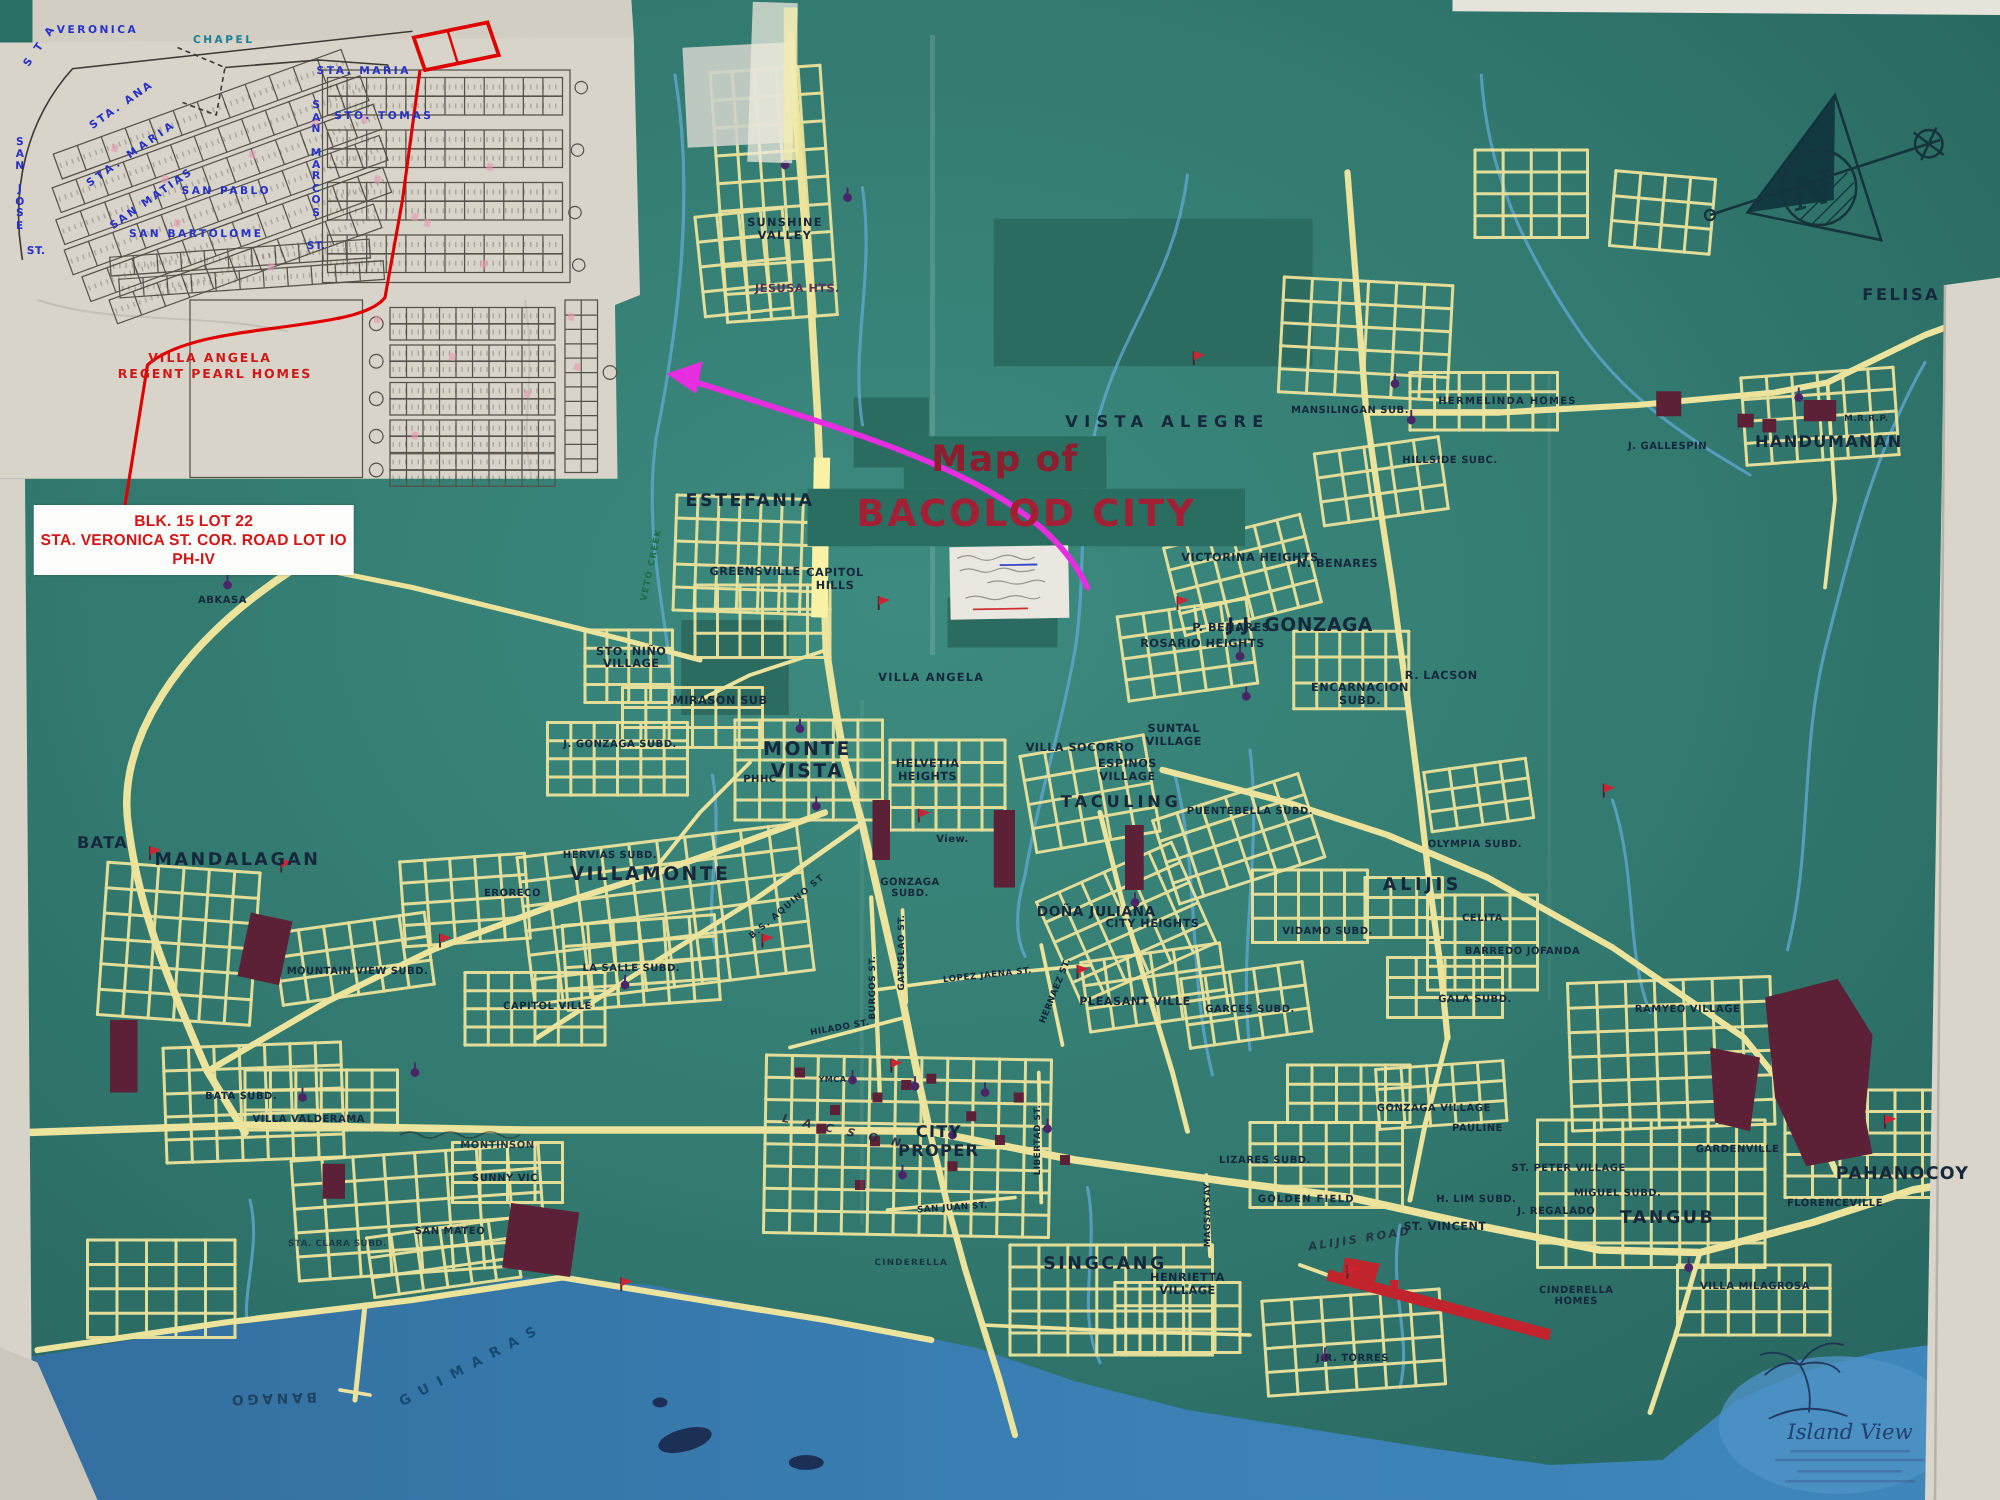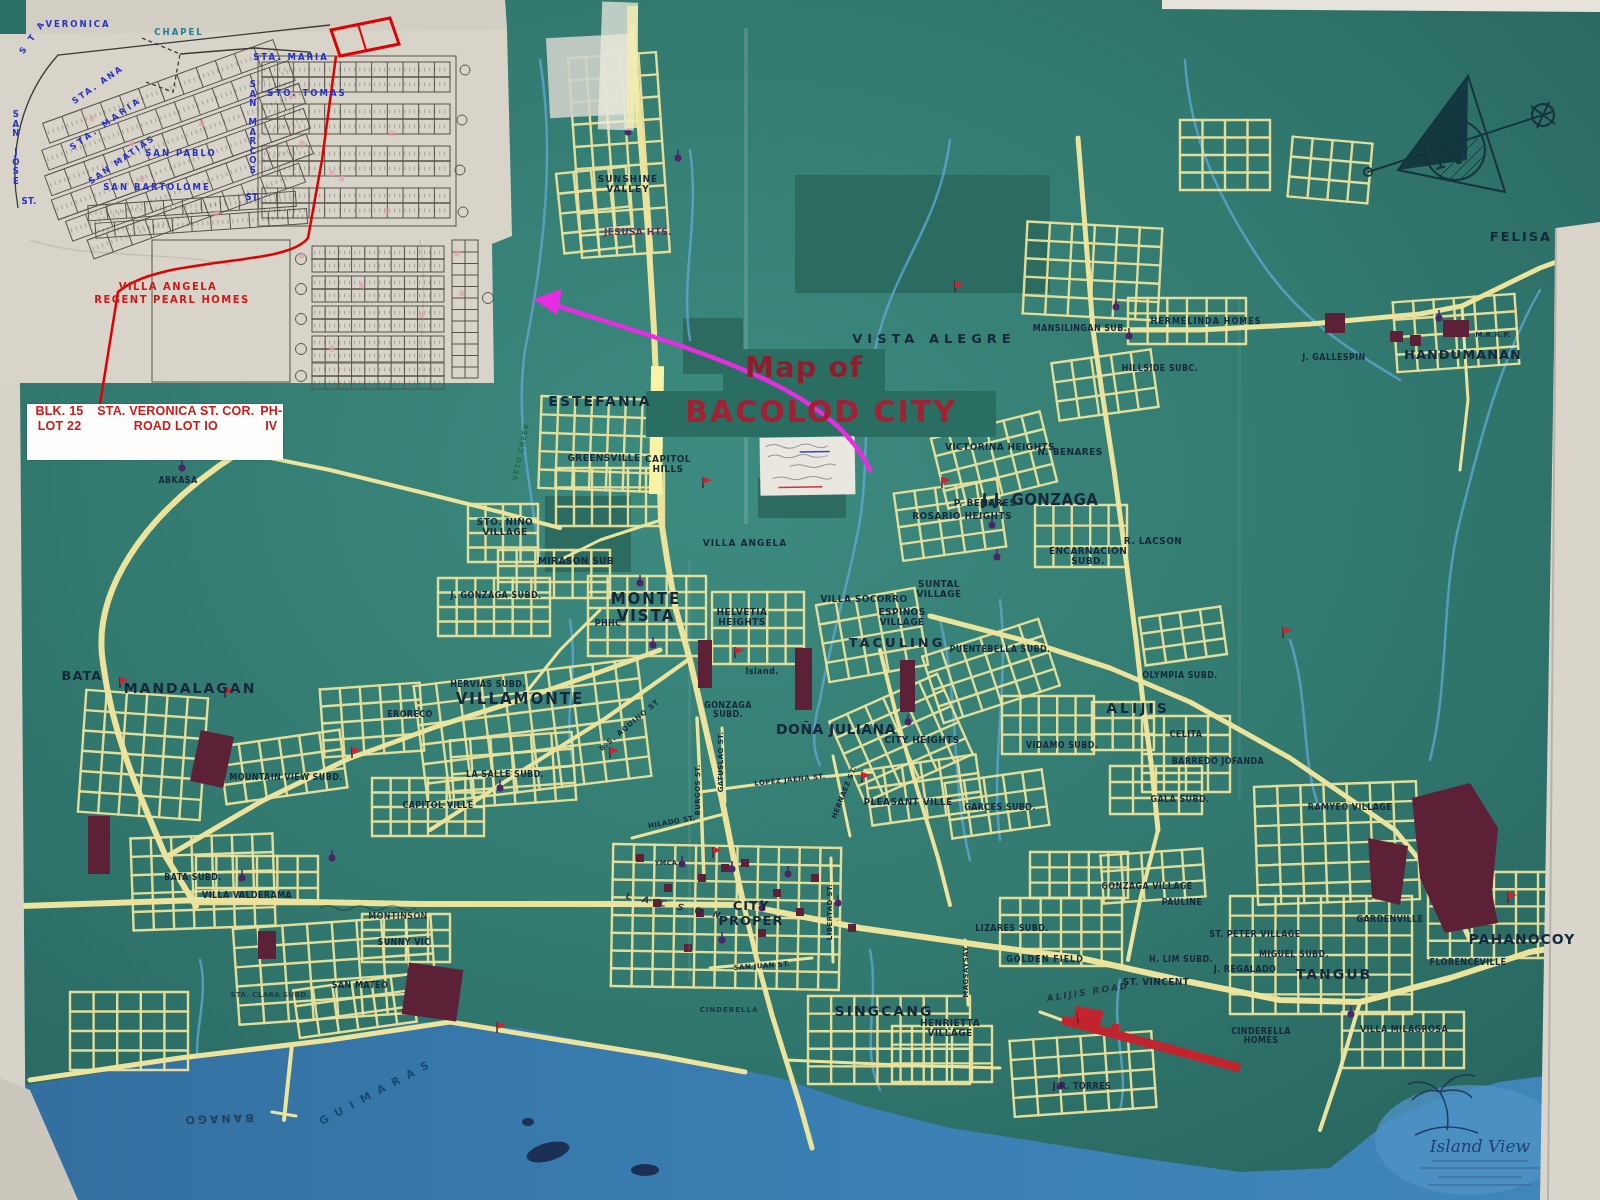--- a/index.html
+++ b/index.html
@@ -3,21 +3,21 @@
 <meta charset="utf-8">
 <style>
   html,body{margin:0;padding:0;background:#b9b4ac;}
   #stage{position:relative;width:1600px;height:1200px;overflow:hidden;
          font-family:"DejaVu Sans",sans-serif;background:#b9b4ac;}
   #artwork{position:absolute;left:0;top:0;}
   #label-layer{position:absolute;left:0;top:0;width:1600px;height:1200px;pointer-events:none;}
   .lbl{position:absolute;font-family:"DejaVu Sans",sans-serif;font-weight:700;color:#16283c;
        white-space:pre-line;text-align:center;line-height:1.12;pointer-events:none;}
   .callout{position:absolute;left:27px;top:404px;width:256px;height:56px;background:#fdfdfb;
-           display:flex;flex-direction:row;justify-content:center;box-shadow:0 0 2px rgba(0,0,0,.25);}
+           display:flex;flex-direction:column;justify-content:center;box-shadow:0 0 2px rgba(0,0,0,.25);}
   .callout div{color:#d31616;font-weight:700;font-size:12.5px;text-align:center;line-height:1.2;
                letter-spacing:.2px;font-family:"Liberation Sans",sans-serif;}
   .title-line{position:absolute;color:#8e1e2e;font-weight:700;text-align:center;
               font-family:"DejaVu Sans",sans-serif;}
   #title1{left:723px;top:350px;width:162px;font-size:29px;letter-spacing:1px;}
   #title2{left:646px;top:394px;width:350px;font-size:30px;letter-spacing:2px;color:#a32034;}
   #logo-name{position:absolute;left:1400px;top:1136px;width:160px;text-align:center;
              font-family:"DejaVu Serif",serif;font-style:italic;font-size:17px;color:#23406e;}
   .logo-line{position:absolute;background:#44558a;opacity:.45;height:2px;border-radius:1px;}
 </style>
@@ -1422,24 +1422,24 @@
       <div class="lbl" style="left: 1186px; top: 735px; font-size: 8px; color: rgb(22, 40, 60); letter-spacing: 0.4px; transform: translate(-50%, -50%) rotate(0deg);">CELITA</div>
       <div class="lbl" style="left: 1218px; top: 762px; font-size: 8px; color: rgb(22, 40, 60); letter-spacing: 0.4px; transform: translate(-50%, -50%) rotate(0deg);">BARREDO JOFANDA</div>
       <div class="lbl" style="left: 1062px; top: 746px; font-size: 8px; color: rgb(22, 40, 60); letter-spacing: 0.4px; transform: translate(-50%, -50%) rotate(0deg);">VIDAMO SUBD.</div>
       <div class="lbl" style="left: 1180px; top: 800px; font-size: 8px; color: rgb(22, 40, 60); letter-spacing: 0.4px; transform: translate(-50%, -50%) rotate(0deg);">GALA SUBD.</div>
       <div class="lbl" style="left: 496px; top: 596px; font-size: 8px; color: rgb(22, 40, 60); letter-spacing: 0.4px; transform: translate(-50%, -50%) rotate(0deg);">J. GONZAGA SUBD.</div>
       <div class="lbl" style="left: 646px; top: 608px; font-size: 15px; color: rgb(22, 40, 60); letter-spacing: 2px; transform: translate(-50%, -50%) rotate(0deg);">MONTE
 VISTA</div>
       <div class="lbl" style="left: 608px; top: 624px; font-size: 8px; color: rgb(22, 40, 60); letter-spacing: 0.4px; transform: translate(-50%, -50%) rotate(0deg);">PHHC</div>
       <div class="lbl" style="left: 742px; top: 617px; font-size: 9px; color: rgb(22, 40, 60); letter-spacing: 0.4px; transform: translate(-50%, -50%) rotate(0deg);">HELVETIA
 HEIGHTS</div>
-      <div class="lbl" style="left: 762px; top: 672px; font-size: 8px; color: rgb(22, 40, 60); letter-spacing: 0.4px; transform: translate(-50%, -50%) rotate(0deg);">Island.</div>
+      <div class="lbl" style="left: 762px; top: 672px; font-size: 8px; color: rgb(22, 40, 60); letter-spacing: 0.4px; transform: translate(-50%, -50%) rotate(0deg);">View.</div>
       <div class="lbl" style="left: 728px; top: 711px; font-size: 8px; color: rgb(22, 40, 60); letter-spacing: 0.4px; transform: translate(-50%, -50%) rotate(0deg);">GONZAGA
 SUBD.</div>
-      <div class="lbl" style="left: 836px; top: 730px; font-size: 14px; color: rgb(22, 40, 60); letter-spacing: 0.4px; transform: translate(-50%, -50%) rotate(0deg);">DOÑA JULIANA</div>
+      <div class="lbl" style="left: 877px; top: 730px; font-size: 11px; color: rgb(22, 40, 60); letter-spacing: 0.4px; transform: translate(-50%, -50%) rotate(0deg);">DOÑA JULIANA</div>
       <div class="lbl" style="left: 922px; top: 740px; font-size: 9px; color: rgb(22, 40, 60); letter-spacing: 0.4px; transform: translate(-50%, -50%) rotate(0deg);">CITY HEIGHTS</div>
       <div class="lbl" style="left: 82px; top: 676px; font-size: 13px; color: rgb(22, 40, 60); letter-spacing: 1px; transform: translate(-50%, -50%) rotate(0deg);">BATA</div>
       <div class="lbl" style="left: 190px; top: 689px; font-size: 14px; color: rgb(22, 40, 60); letter-spacing: 2px; transform: translate(-50%, -50%) rotate(0deg);">MANDALAGAN</div>
       <div class="lbl" style="left: 488px; top: 685px; font-size: 8px; color: rgb(22, 40, 60); letter-spacing: 0.4px; transform: translate(-50%, -50%) rotate(0deg);">HERVIAS SUBD.</div>
       <div class="lbl" style="left: 520px; top: 699px; font-size: 15px; color: rgb(22, 40, 60); letter-spacing: 2px; transform: translate(-50%, -50%) rotate(0deg);">VILLAMONTE</div>
       <div class="lbl" style="left: 410px; top: 715px; font-size: 8px; color: rgb(22, 40, 60); letter-spacing: 0.4px; transform: translate(-50%, -50%) rotate(0deg);">ERORECO</div>
       <div class="lbl" style="left: 286px; top: 778px; font-size: 8px; color: rgb(22, 40, 60); letter-spacing: 0.4px; transform: translate(-50%, -50%) rotate(0deg);">MOUNTAIN VIEW SUBD.</div>
       <div class="lbl" style="left: 505px; top: 775px; font-size: 8px; color: rgb(22, 40, 60); letter-spacing: 0.4px; transform: translate(-50%, -50%) rotate(0deg);">LA SALLE SUBD.</div>
       <div class="lbl" style="left: 908px; top: 802px; font-size: 9px; color: rgb(22, 40, 60); letter-spacing: 0.4px; transform: translate(-50%, -50%) rotate(0deg);">PLEASANT VILLE</div>
       <div class="lbl" style="left: 1000px; top: 808px; font-size: 8px; color: rgb(22, 40, 60); letter-spacing: 0.4px; transform: translate(-50%, -50%) rotate(0deg);">GARCES SUBD.</div>

